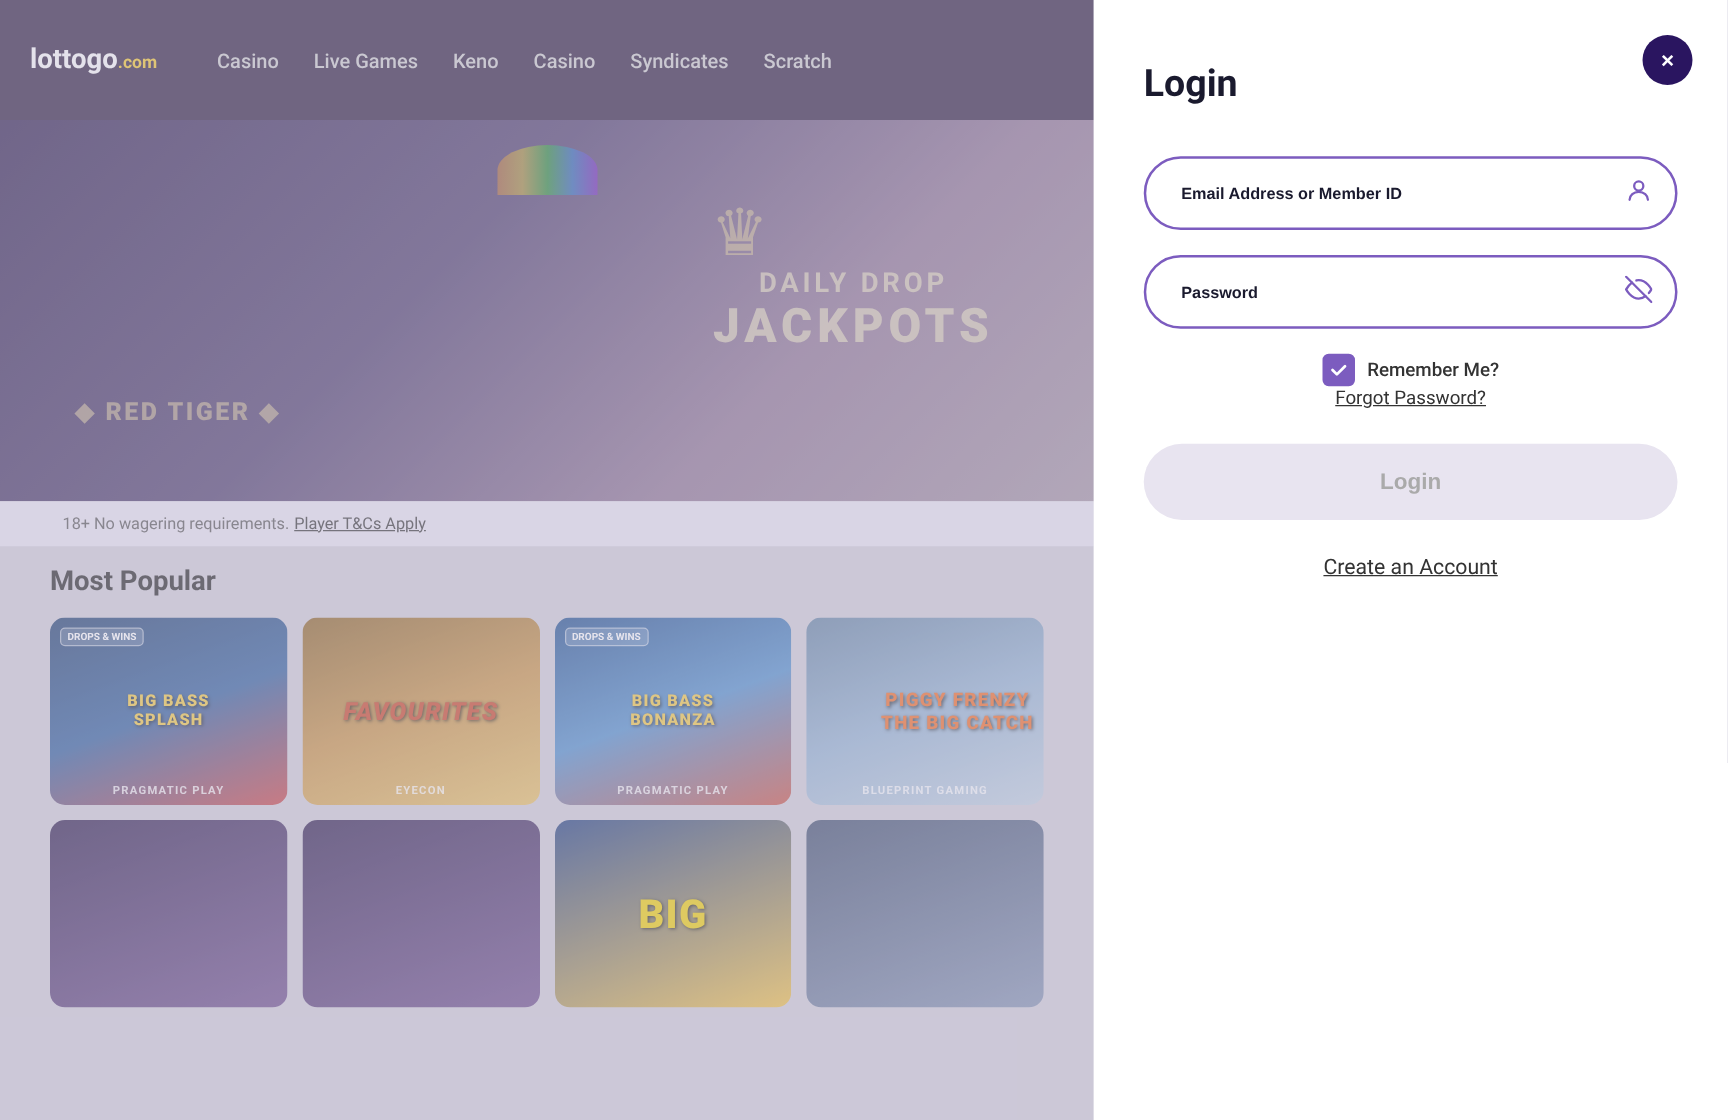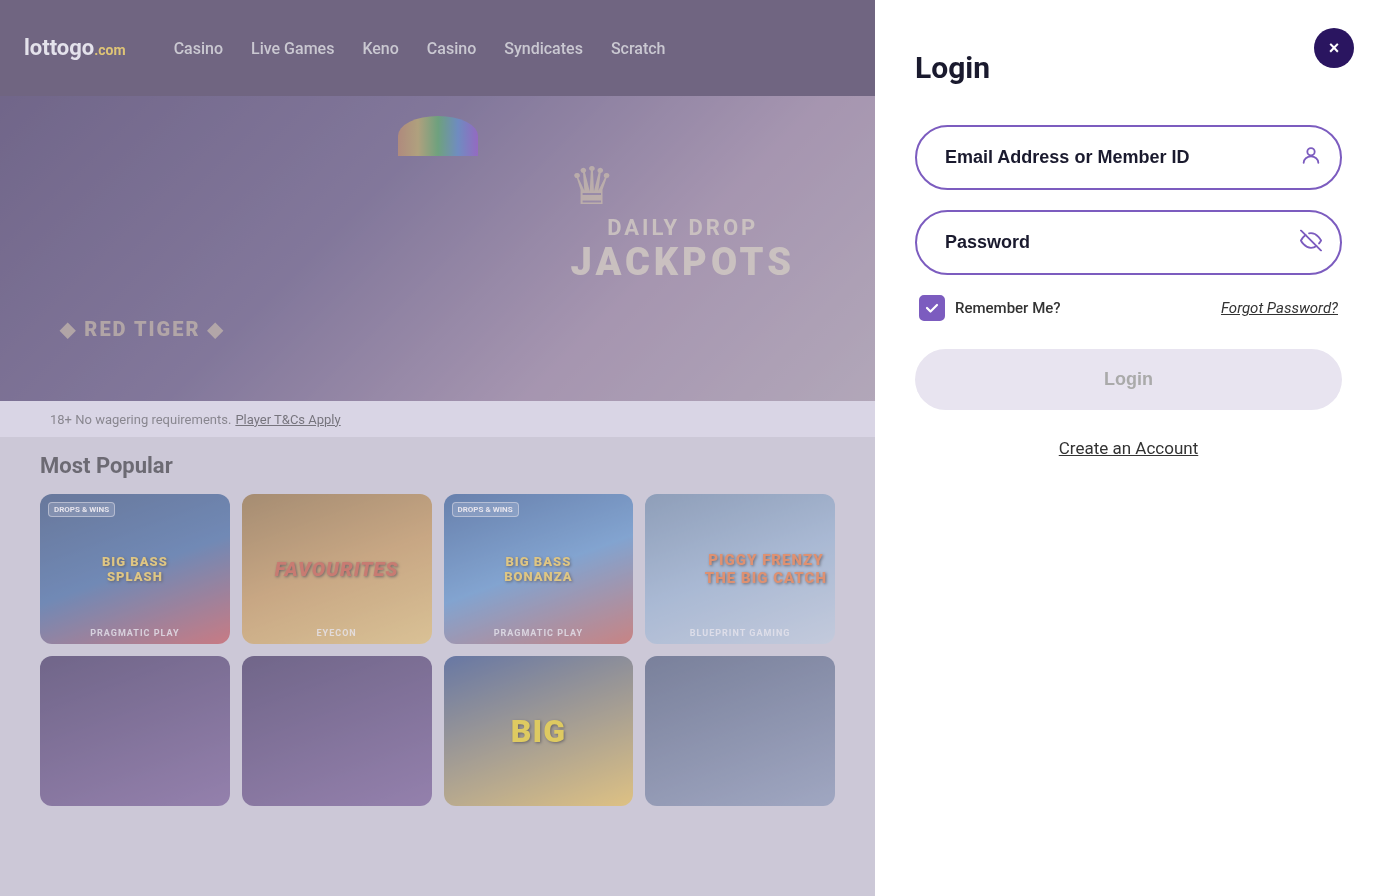--- a/index.html
+++ b/index.html
@@ -273,21 +273,21 @@
 
     .input-field-wrap {
       position: relative;
       margin-bottom: 20px;
     }
     .input-field {
       width: 100%;
       border: 2px solid #7c5cbf;
       border-radius: 50px;
       padding: 20px 52px 20px 28px;
-      font-size: 18px;
+      font-size: 13px;
       font-weight: 600;
       color: #1a1a2e;
       background: #fff;
       outline: none;
       cursor: text;
     }
     .input-field::placeholder {
       color: #1a1a2e;
       font-weight: 600;
     }
@@ -302,20 +302,21 @@
     }
 
     
     .remember-row {
       display: flex;
       align-items: center;
       justify-content: space-between;
       margin-bottom: 28px;
       margin-top: 8px;
       padding: 0 4px;
+      flex-direction: column;
     }
     .remember-left {
       display: flex;
       align-items: center;
       gap: 10px;
     }
     .remember-checkbox {
       width: 26px;
       height: 26px;
       border: 2px solid #7c5cbf;
@@ -334,21 +335,20 @@
     .remember-label {
       font-size: 15px;
       color: #333;
       font-weight: 500;
     }
     .forgot-link {
       font-size: 15px;
       color: #333;
       text-decoration: underline;
       cursor: pointer;
-      font-style: italic;
     }
 
     
     .login-btn {
       width: 100%;
       padding: 20px;
       background: #e8e4f0;
       border: none;
       border-radius: 50px;
       font-size: 18px;

